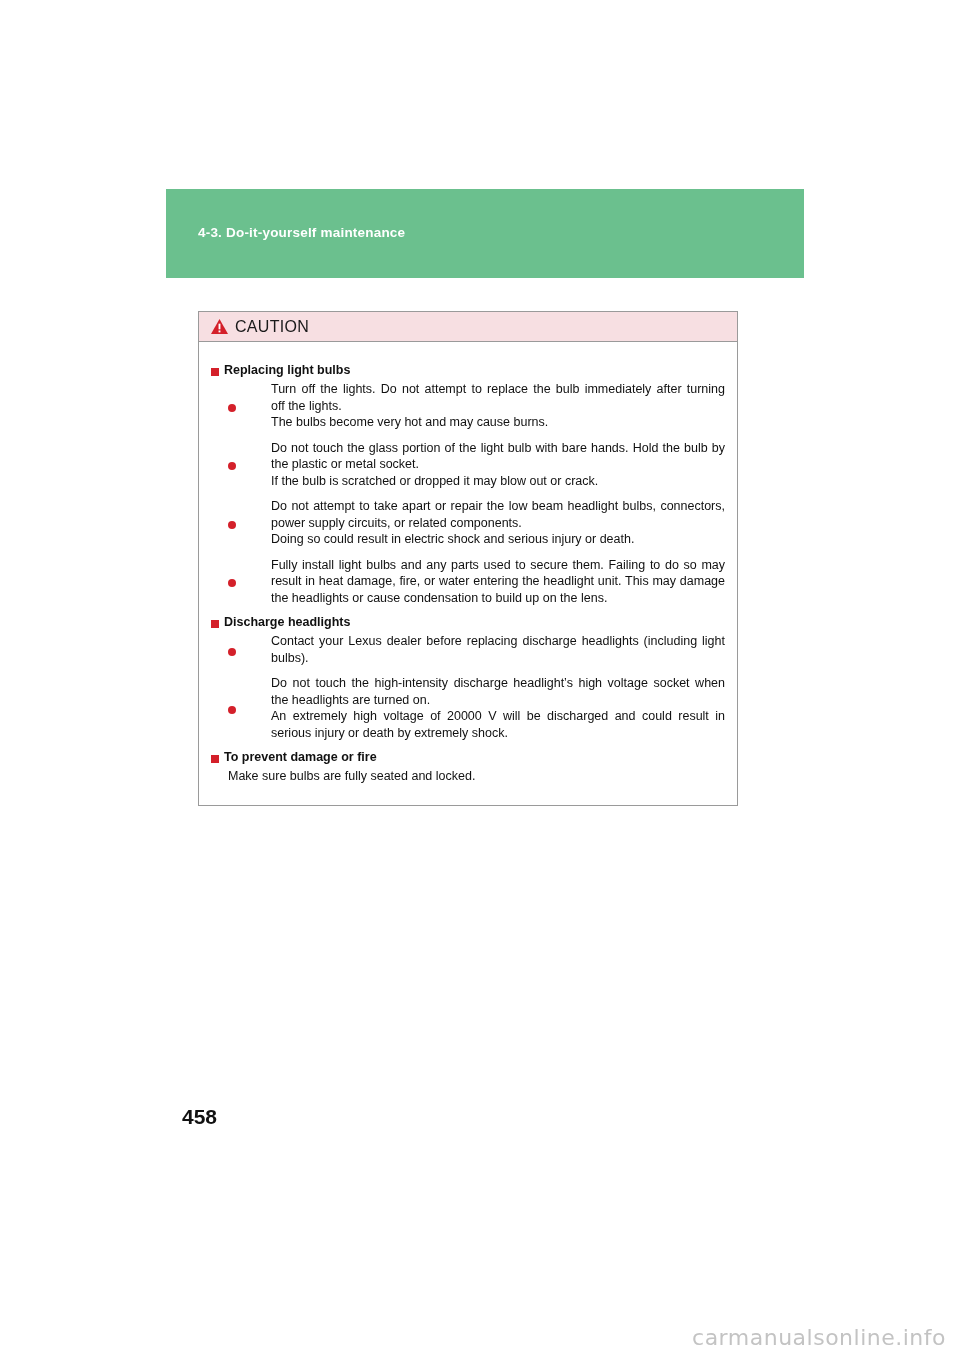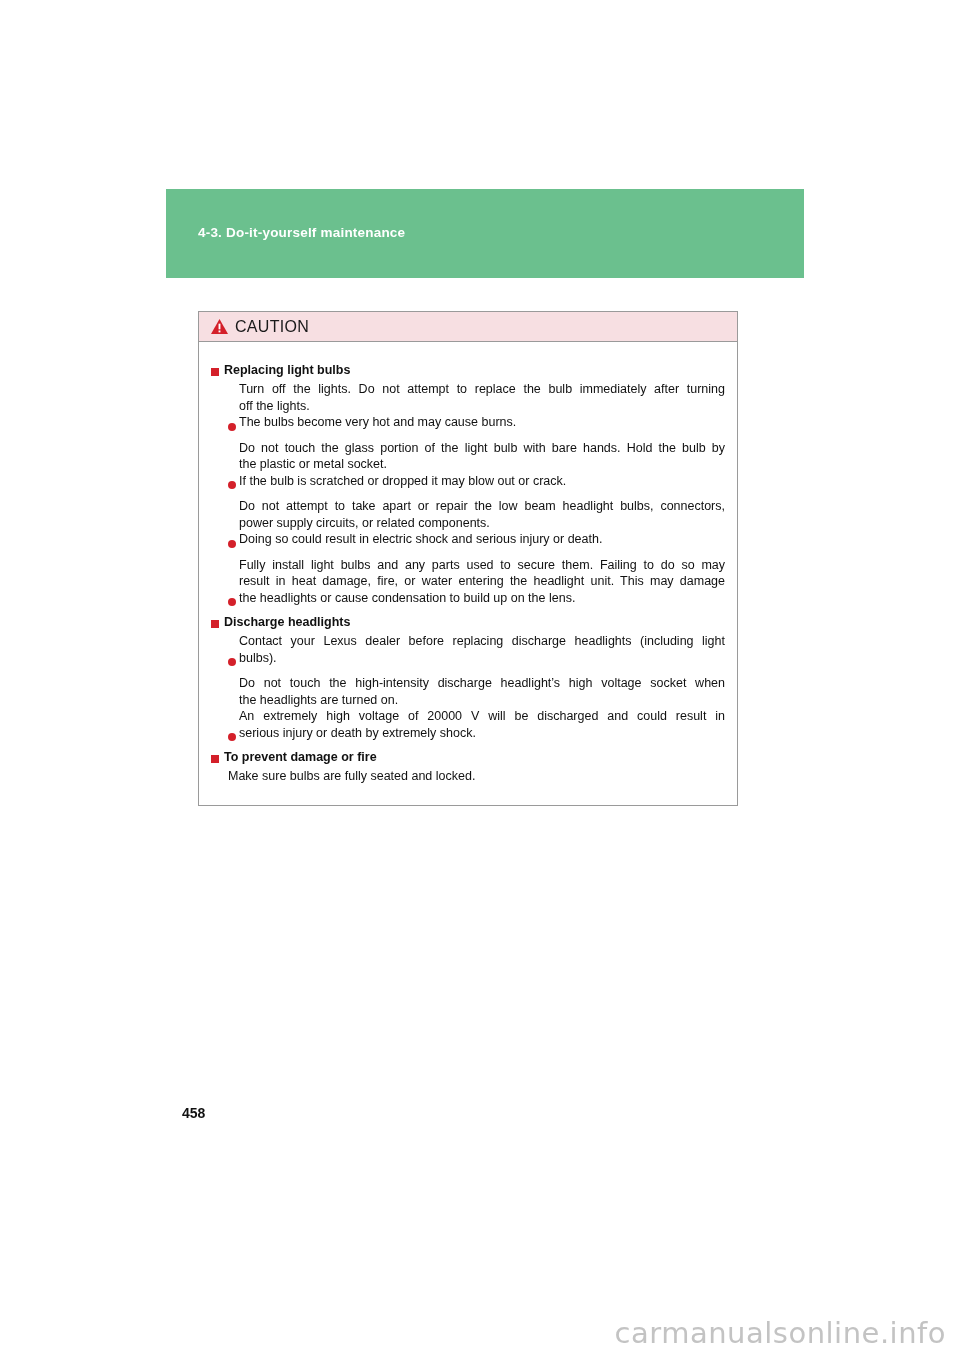--- a/index.html
+++ b/index.html
@@ -92,22 +92,23 @@
     font-weight: bold;
     color: #111111;
   }
 
   
   .items {
     padding-left: 17px;
   }
   .item {
     display: flex;
-    align-items: flex-end;
+    align-items: center;
     margin-bottom: 9px;
+    gap: 32px;
   }
   .dot {
     width: 8px;
     height: 8px;
     border-radius: 50%;
     background: #d4202a;
     margin-top: 4px;
     margin-right: 3px;
     flex: 0 0 auto;
   }
@@ -131,31 +132,31 @@
     color: #111111;
     padding-left: 17px;
     margin-top: 2px;
   }
 
   
   .page-num {
     position: absolute;
     left: 182px;
     top: 1105px;
-    font-size: 14px;
+    font-size: 21px;
     font-weight: bold;
     color: #111111;
   }
 
   
   .watermark {
     position: absolute;
     right: 14px;
     bottom: 8px;
-    font-size: 29px;
+    font-size: 22px;
     color: #b9b9b9;
     letter-spacing: 0.5px;
     font-family: "DejaVu Sans", sans-serif;
     opacity: 0.85;
   }
 </style>
 </head>
 <body>
 
 <div class="header-band"></div>

